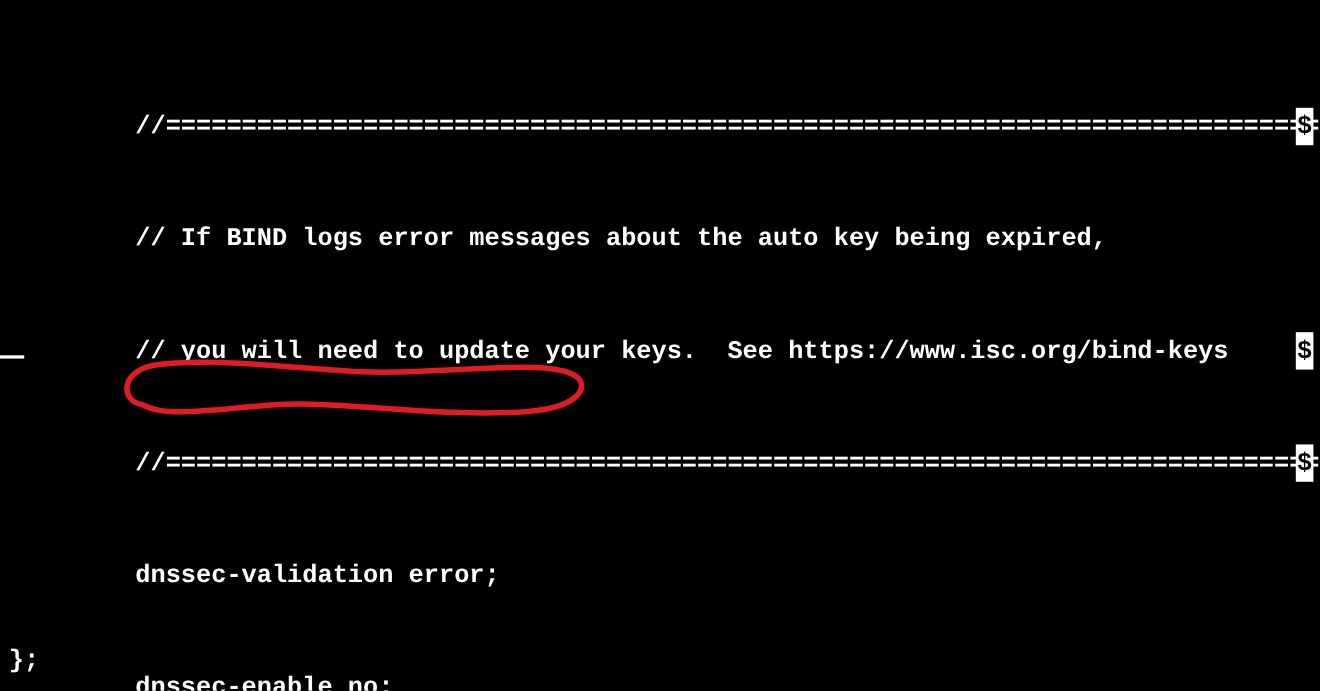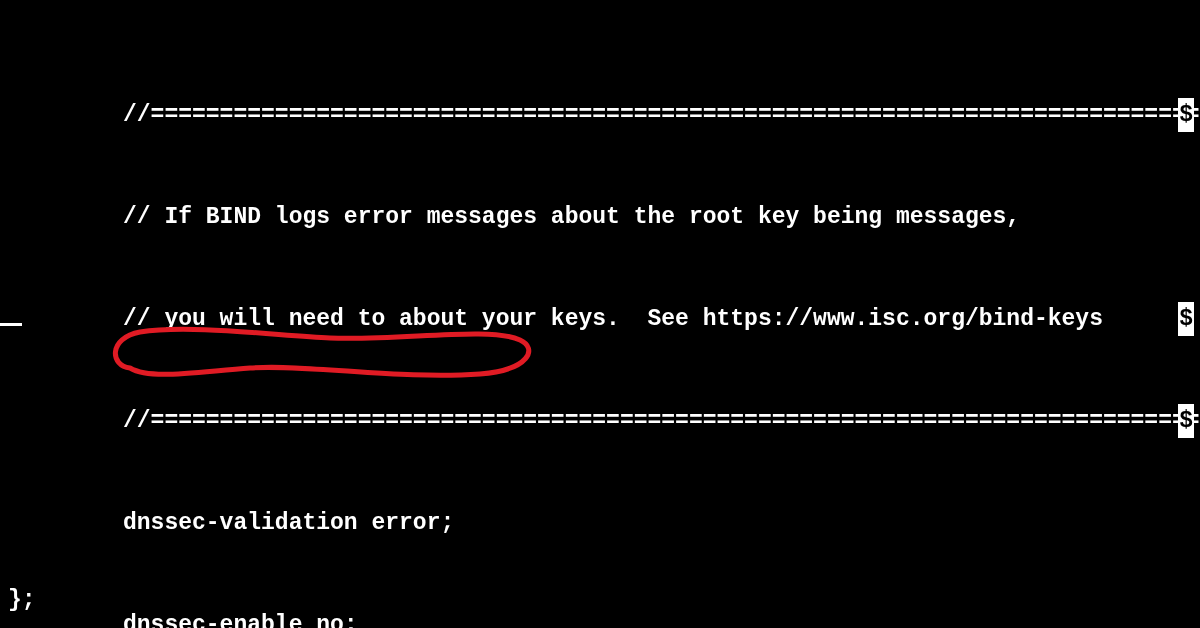--- a/index.html
+++ b/index.html
@@ -59,22 +59,22 @@
     pointer-events: none;
   }
 </style>
 </head>
 <body>
 
 <div class="cursor-mark"></div>
 
 <div class="editor">
   <div class="line trunc">//================================================================================</div>
-  <div class="line">// If BIND logs error messages about the root key being messages,</div>
-  <div class="line trunc">// you will need to about your keys.  See https://www.isc.org/bind-keys</div>
+  <div class="line">// If BIND logs error messages about the auto key being expired,</div>
+  <div class="line trunc">// you will need to update your keys.  See https://www.isc.org/bind-keys</div>
   <div class="line trunc">//================================================================================</div>
   <div class="line">dnssec-validation error;</div>
   <div class="line">dnssec-enable no;</div>
   <div class="line"></div>
   
   
   
   
   <div class="line"></div>
   

